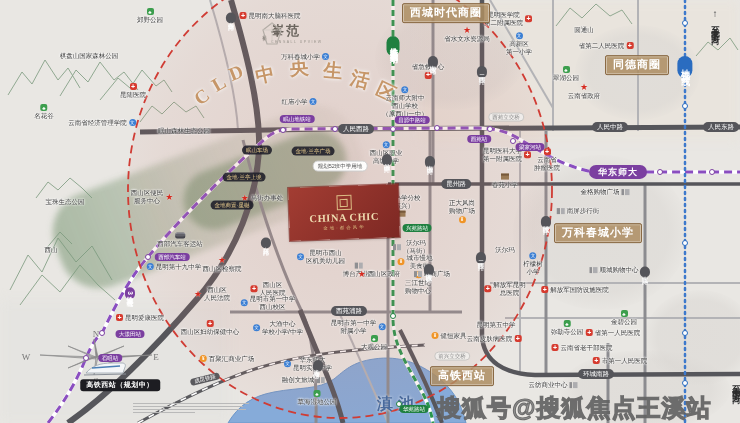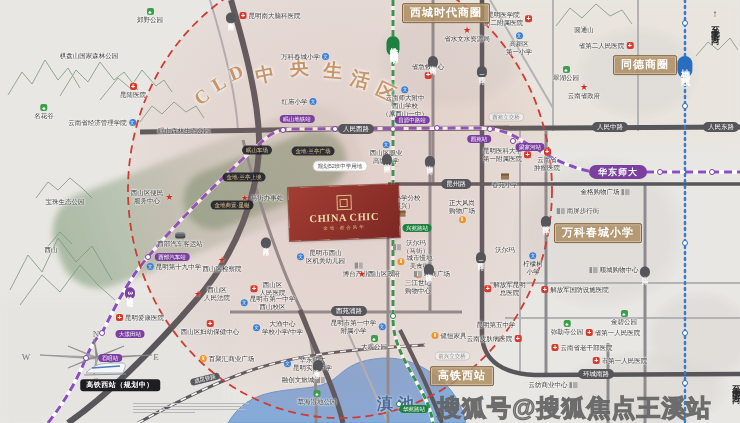--- a/index.html
+++ b/index.html
@@ -199,20 +199,31 @@
       <span class="arc-ch" style="left: 360px; top: 80px; transform: translate(-50%, -50%) rotate(15deg);">活</span>
       <span class="arc-ch" style="left: 386px; top: 92px; transform: translate(-50%, -50%) rotate(25deg);">区</span>
     </div>
 
   <div id="project">
     <div class="knot"></div>
     <div class="en">CHINA CHIC</div>
     <div class="cn">金地·都会风华</div>
   </div>
 
+  <div id="upview">
+    <svg class="dia" viewBox="0 0 20 24">
+      <path d="M10,1 L19,8 L15,22 L5,22 L1,8 Z" fill="none" stroke="#b3ada6" stroke-width="1.2"></path>
+      <path d="M10,1 L10,22 M1,8 L19,8" stroke="#cfc9c2" stroke-width="0.7"></path>
+    </svg>
+    <div class="gcol">金地商置</div>
+    <div>
+      <div class="bn">峯范</div>
+      <div class="bs">CENSALL UPVIEW</div>
+    </div>
+  </div>
 
   <div class="dir" style="left:710px;top:8px;">
     <span class="ar">↑</span><span>至北市区方向</span>
   </div>
   <div class="dir" style="left:731px;top:378px;">
     <span>至南市区方向</span>
   </div>
 
   <div id="lake-name">滇池</div>
 
@@ -253,21 +264,21 @@
       <span class="pill road-v" style="left: 429px; top: 270px;">海波西路</span>
       <span class="pill road-v" style="left: 482px; top: 72px;">二环西路</span>
       <span class="pill road-v" style="left: 481px; top: 258px;">二环西路</span>
       <span class="pill road-v" style="left: 546px; top: 222px;">环城西路</span>
       <span class="pill road-v" style="left: 645px; top: 272px;">北京路</span>
       <span class="pill road-v" style="left: 318px; top: 366px; transform: translate(-50%, -50%) rotate(10deg);">高海高速</span>
       <span class="pill rail" style="left: 205px; top: 379px; transform: translate(-50%, -50%) rotate(-14deg);">成昆铁路</span>
       <span class="pill light" style="left: 506px; top: 117px;">西苑立交桥</span>
       <span class="pill light" style="left: 452px; top: 356px;">前兴立交桥</span>
       <span class="pill biz" style="left: 446px; top: 13px;">西城时代商圈</span>
-      <span class="pill biz" style="left: 637px; top: 65px; margin-left: 8px;">同德商圈</span>
+      <span class="pill biz" style="left: 637px; top: 65px;">同德商圈</span>
       <span class="pill biz" style="left: 598px; top: 233px;">万科春城小学</span>
       <span class="pill biz" style="left: 462px; top: 376px;">高铁西站</span>
       <span class="pill dark" style="left: 257px; top: 150px;">眠山车场</span>
       <span class="pill dark" style="left: 313px; top: 151px;">金地·兰亭广场</span>
       <span class="pill dark" style="left: 244px; top: 177px;">金地·兰亭上境</span>
       <span class="pill dark" style="left: 232px; top: 205px;">金地商置·星樾</span>
       <span class="pill white" style="left: 340px; top: 166px;">规划52班中学用地</span>
       <span class="pill black" style="left: 120px; top: 385px;">高铁西站（规划中）</span>
       <span class="pill line3h" style="left: 618px; top: 172px;">华东师大</span>
       <span class="pill line3v" style="left: 130px; top: 293px;">地铁3号线</span>

